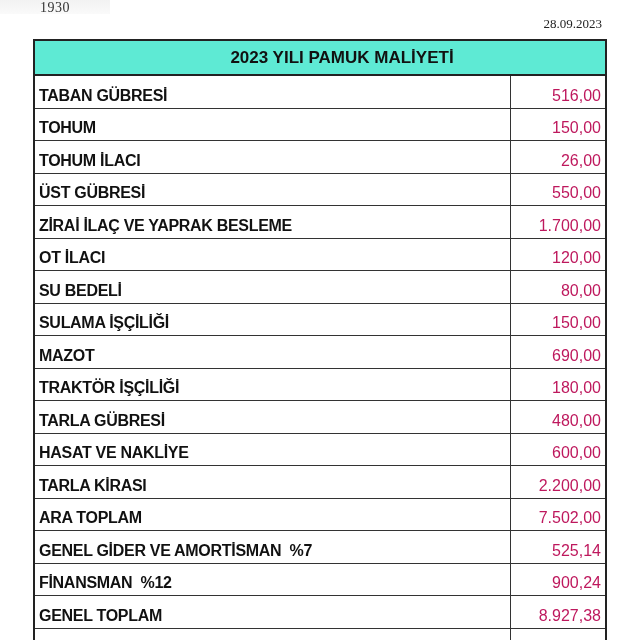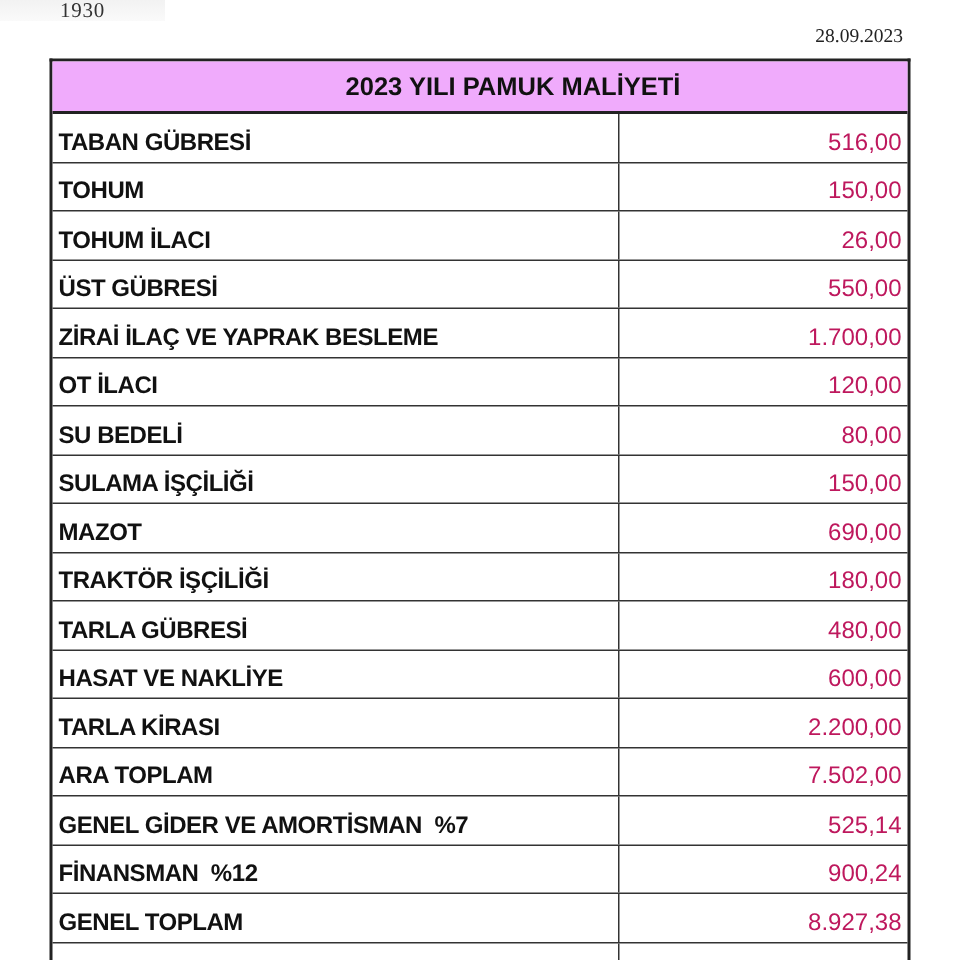--- a/index.html
+++ b/index.html
@@ -16,29 +16,29 @@
   .date {
     position: absolute; right: 38px; top: 16px;
     font-family: "Liberation Serif", serif; font-size: 13px; color: #222;
   }
   .sheet {
     position: absolute; left: 33px; top: 39px; width: 574px;
     border-left: 2px solid #222; border-right: 2px solid #222; border-top: 2px solid #222;
     box-sizing: border-box;
   }
   .title-row {
-    height: 33px; background: #f0abfc; border-bottom: 2px solid #222;
+    height: 33px; background: #5eead4; border-bottom: 2px solid #222;
     display: flex; align-items: center; justify-content: center;
     font-size: 17px; font-weight: bold; color: #111; padding-left: 44px;
   }
   .row {
     display: flex; height: 32.5px; border-bottom: 1.5px solid #333; box-sizing: border-box;
   }
   .cell-label {
-    width: 378px; border-right: 1.5px solid #333; box-sizing: border-box;
+    width: 476px; border-right: 1.5px solid #333; box-sizing: border-box;
     display: flex; align-items: flex-end; padding: 0 0 3px 4px;
     font-size: 16px; font-weight: bold; color: #111; white-space: pre;
     letter-spacing: -0.3px;
   }
   .cell-value {
     flex: 1; display: flex; align-items: flex-end; justify-content: flex-end;
     padding: 0 4px 3px 0; font-size: 16px; color: #be185d;
   }
 </style>
 </head>

